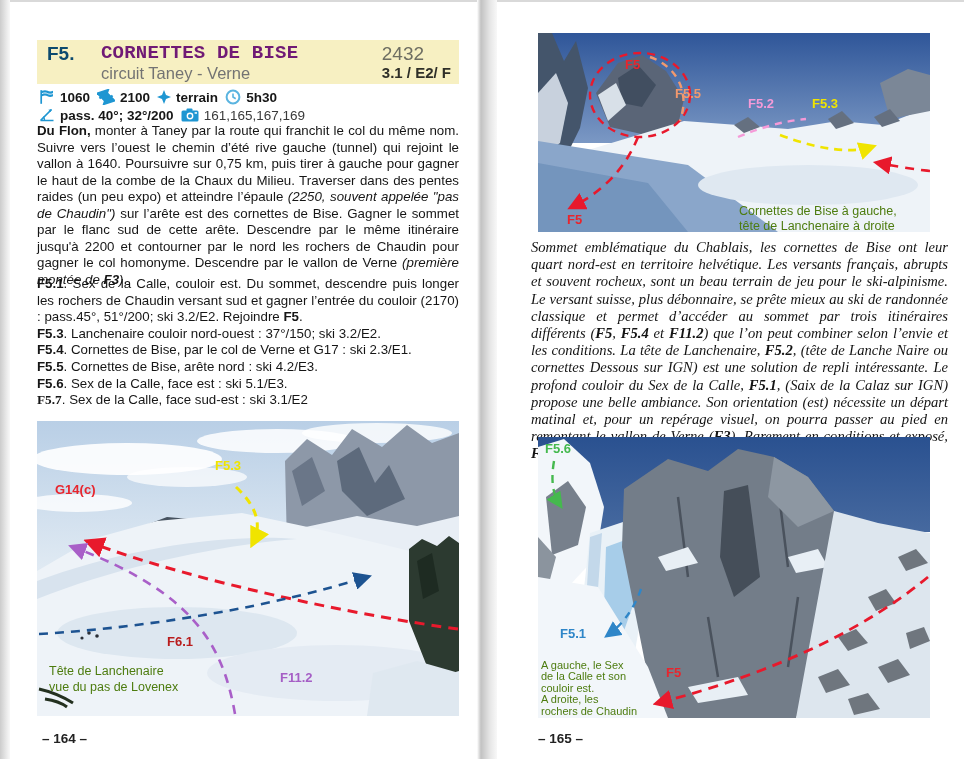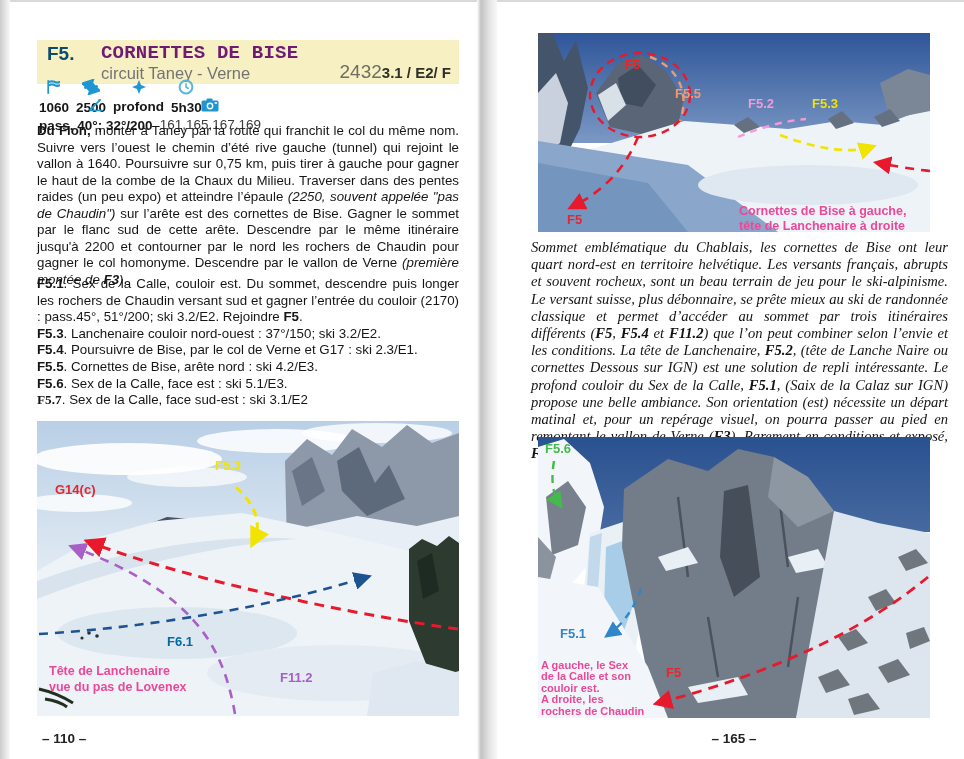--- a/index.html
+++ b/index.html
@@ -11,53 +11,53 @@
   .page{position:absolute;top:0;background:transparent;}
   .page-left{left:37px;width:422px;height:759px;}
   .page-right{left:531px;width:417px;height:759px;}
 
   
   .banner{position:absolute;top:40px;left:0;width:422px;height:44px;background:#f7f0c2;display:grid;grid-template-columns:54px 1fr auto;padding:3px 8px 3px 10px;box-sizing:border-box;}
   .banner .code{font-size:19px;font-weight:bold;color:#0c4a6e;line-height:21px;}
   .banner .titles{display:flex;flex-direction:column;}
   .banner .title{font-size:19px;font-weight:bold;color:#701a75;line-height:21px;letter-spacing:.2px;font-family:Liberation Mono, monospace;}
   .banner .subtitle{font-size:16.5px;color:#737373;line-height:18px;}
-  .banner .rightcol{display:flex;flex-direction:row;align-items:flex-end;}
+  .banner .rightcol{display:flex;flex-direction:column;}
   .banner .altitude{font-size:19px;color:#6e6e62;line-height:21px;}
   .banner .grade{font-size:15px;font-weight:bold;color:#2f2f28;line-height:18px;}
 
   
   .stats{position:absolute;top:89px;left:2px;width:420px;}
   .stats .row{display:flex;align-items:center;gap:7px;height:16px;margin-bottom:2px;}
-  .stat{display:flex;align-items:center;gap:5px;font-size:13.5px;font-weight:bold;color:#161616;flex-direction:column;}
+  .stat{display:flex;align-items:center;gap:5px;font-size:13.5px;font-weight:bold;color:#161616;}
   .stat.regular{font-weight:normal;color:#3a3a3a;}
   .stat svg{display:block;}
 
   
   .desc{position:absolute;top:123px;left:0;width:422px;margin:0;font-size:13.3px;line-height:16.5px;text-align:justify;color:#161616;}
   .variants{position:absolute;top:276px;left:0;width:422px;font-size:13.3px;line-height:16.6px;text-align:justify;color:#161616;}
   .variants p{margin:0;}
 
   
   .photo{position:absolute;overflow:hidden;}
   .photo svg.scene{position:absolute;top:0;left:0;width:100%;height:100%;}
   .photo-left{top:421px;left:0;width:422px;height:295px;}
   .photo-top{top:33px;left:7px;width:392px;height:199px;}
   .photo-bottom{top:437px;left:7px;width:392px;height:281px;}
   .ph-label{position:absolute;font-weight:bold;font-size:13px;line-height:13px;white-space:nowrap;}
-  .ph-caption{position:absolute;font-weight:bold;color:#ec4899;white-space:pre-line;}
+  .ph-caption{position:absolute;font-weight:normal;color:#4d7c0f;white-space:pre-line;}
   .cap-left{left:12px;top:243px;font-size:12.5px;line-height:15.5px;}
   .cap-top{left:201px;top:171px;font-size:12.5px;line-height:14.5px;}
   .cap-bottom{left:3px;top:223px;font-size:11px;line-height:11.4px;}
 
   .intro{position:absolute;top:239px;left:0;width:417px;margin:0;font-family:"Liberation Serif",serif;font-style:italic;font-size:14.6px;line-height:17.2px;text-align:justify;color:#141414;}
 
   .pageno{position:absolute;top:731px;font-size:13.5px;font-weight:bold;color:#222222;}
   .pageno-left{left:5px;}
-  .pageno-right{left:7px;width:392px;text-align:center;}
+  .pageno-right{left:7px;width:392px;text-align:left;}
 </style>
 </head>
 <body>
 
 <div class="spread">
   <div class="top-hairline"></div>
   <div class="edge-left"></div>
   <div class="gutter"></div>
 
   <div class="page page-left">
@@ -87,27 +87,27 @@
         <span class="stat">
           <svg width="18" height="16" viewBox="0 0 18 16">
               <defs>
                 <marker id="ah-stat" markerWidth="6" markerHeight="6" refX="3" refY="3" orient="auto">
                   <path d="M0 0L6 3L0 6z" fill="#1e96d2"></path>
                 </marker>
               </defs>
               <path d="M2.5 9.5 L8 4" stroke="#1e96d2" stroke-width="2.2" fill="none" marker-end="url(#ah-stat)"></path>
               <path d="M15.5 6.5 L10 12" stroke="#1e96d2" stroke-width="2.2" fill="none" marker-end="url(#ah-stat)"></path>
             </svg>
-          <span>2500</span>
+          <span>2100</span>
         </span>
         <span class="stat">
           <svg width="14" height="14" viewBox="0 0 14 14">
               <path d="M7 0 L9 5 L14 7 L9 9 L7 14 L5 9 L0 7 L5 5 z" fill="#1e96d2"></path>
             </svg>
-          <span>profond</span>
+          <span>terrain</span>
         </span>
         <span class="stat">
           <svg width="16" height="16" viewBox="0 0 16 16">
               <circle cx="8" cy="8" r="6.4" fill="none" stroke="#5ab4e0" stroke-width="2"></circle>
               <path d="M8 4.6V8l2.7 1.7" stroke="#5ab4e0" stroke-width="1.6" fill="none"></path>
             </svg>
           <span>5h30</span>
         </span>
       </div>
       <div class="row">
@@ -130,21 +130,21 @@
           <span>161,165,167,169</span>
         </span>
       </div>
     </div>
 
     <p class="desc"><span style="font-weight: bold;">Du Flon,</span><span> monter à Taney par la route qui franchit le col du même nom. Suivre vers l’ouest le chemin d’été rive gauche (tunnel) qui rejoint le vallon à 1640. Poursuivre sur 0,75 km, puis tirer à gauche pour gagner le haut de la combe de la Chaux du Milieu. Traverser dans des pentes raides (un peu expo) et atteindre l’épaule </span><span style="font-style: italic;">(2250, souvent appelée "pas de Chaudin")</span><span> sur l’arête est des cornettes de Bise. Gagner le sommet par le flanc sud de cette arête. Descendre par le même itinéraire jusqu'à 2200 et contourner par le nord les rochers de Chaudin pour gagner le col homonyme. Descendre par le vallon de Verne </span><span style="font-style: italic;">(première montée de </span><span style="font-weight: bold; font-style: italic;">F3</span><span style="font-style: italic;">)</span><span>.</span></p>
 
     <div class="variants">
       <p><span style="font-weight: bold;">F5.1</span><span>. Sex de la Calle, couloir est. Du sommet, descendre puis longer les rochers de Chaudin versant sud et gagner l’entrée du couloir (2170) : pass.45°, 51°/200; ski 3.2/E2. Rejoindre </span><span style="font-weight: bold;">F5</span><span>.</span></p>
       <p><span style="font-weight: bold;">F5.3</span><span>. Lanchenaire couloir nord-ouest : 37°/150; ski 3.2/E2.</span></p>
-      <p><span style="font-weight: bold;">F5.4</span><span>. Poursuivre de Bise, par le col de Verne et </span><span style="font-weight: normal;">G17</span><span> : ski 2.3/E1.</span></p>
+      <p><span style="font-weight: bold;">F5.4</span><span>. Cornettes de Bise, par le col de Verne et </span><span style="font-weight: normal;">G17</span><span> : ski 2.3/E1.</span></p>
       <p><span style="font-weight: bold;">F5.5</span><span>. Cornettes de Bise, arête nord : ski 4.2/E3.</span></p>
       <p><span style="font-weight: bold;">F5.6</span><span>. Sex de la Calle, face est : ski 5.1/E3.</span></p>
       <p><span style="font-weight: bold; font-family: Liberation Serif, serif;">F5.7</span><span>. Sex de la Calle, face sud-est : ski 3.1/E2</span></p>
     </div>
 
     <div class="photo photo-left">
       <svg class="scene" viewBox="0 0 422 295" preserveAspectRatio="none">
         <defs>
           <linearGradient id="lsky" x1="0" y1="0" x2="0" y2="1">
               <stop offset="0" stop-color="#b9cfe6"></stop>
@@ -189,27 +189,27 @@
             <circle cx="45" cy="217" r="1.6"></circle>
         </g>
         <path d="M2 268 q 18 4 34 14 M8 278 q 14 2 22 8" stroke="#23301f" stroke-width="3" fill="none"></path>
         <path d="M421 208 C 330 196 160 162 52 121" stroke="#e8192c" stroke-width="3" stroke-dasharray="10 7" fill="none" marker-end="url(#lm-red)"></path>
         <path d="M198 293 C 186 225 158 172 36 126" stroke="#a95fc8" stroke-width="2.6" stroke-dasharray="9 7" fill="none" marker-end="url(#lm-pur)"></path>
         <path d="M199 66 C 218 84 226 102 216 122" stroke="#f0e400" stroke-width="3" stroke-dasharray="8 6" fill="none" marker-end="url(#lm-yel)"></path>
         <path d="M2 213 C 120 206 240 184 330 156" stroke="#1d5391" stroke-width="2.6" stroke-dasharray="9 7" fill="none" marker-end="url(#lm-blu)"></path>
       </svg>
       <span class="ph-label" style="left: 178px; top: 38px; color: rgb(240, 228, 0);">F5.3</span>
       <span class="ph-label" style="left: 18px; top: 62px; color: rgb(232, 37, 45);">G14(c)</span>
-      <span class="ph-label" style="left: 130px; top: 214px; color: #0369a1;">F6.1</span>
+      <span class="ph-label" style="left: 130px; top: 214px; color: #b91c1c;">F6.1</span>
       <span class="ph-label" style="left: 243px; top: 250px; color: rgb(165, 94, 197);">F11.2</span>
       <div class="ph-caption cap-left">Tête de Lanchenaire
 vue du pas de Lovenex</div>
     </div>
 
-    <div class="pageno pageno-left">– 110 –</div>
+    <div class="pageno pageno-left">– 164 –</div>
   </div>
 
   <div class="page page-right">
 
     <div class="photo photo-top">
       <svg class="scene" viewBox="0 0 392 199" preserveAspectRatio="none">
         <defs>
           <linearGradient id="tsky" x1="0" y1="0" x2="0" y2="1">
               <stop offset="0" stop-color="#2f5699"></stop>
               <stop offset="1" stop-color="#7b98c4"></stop>

